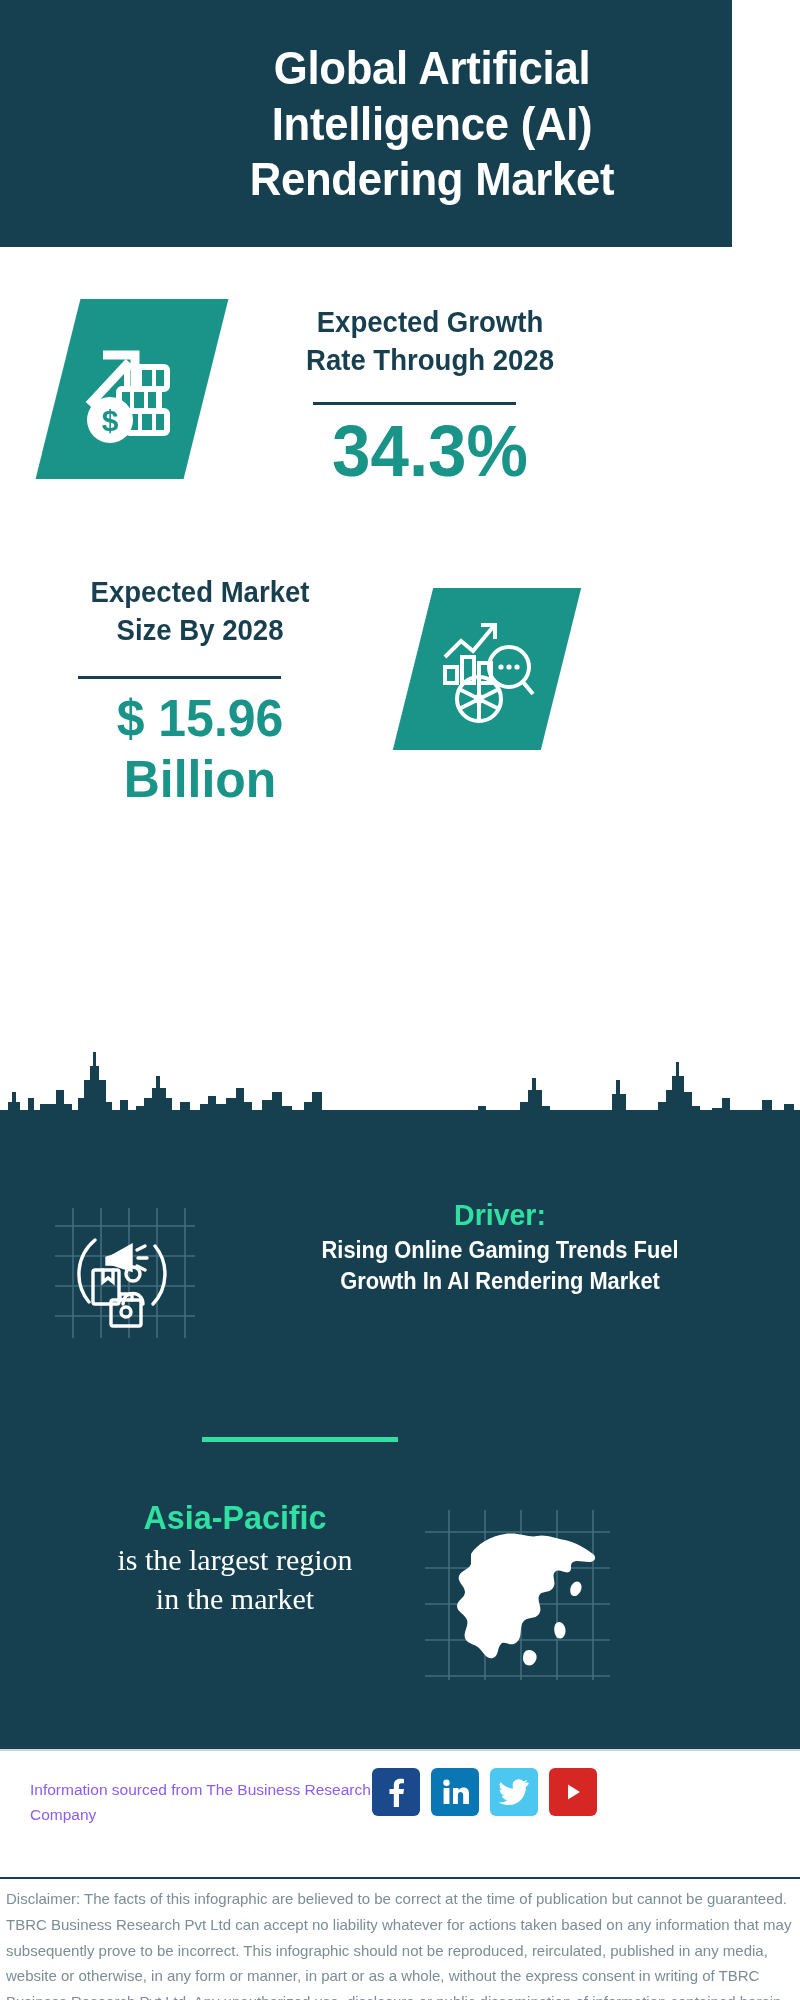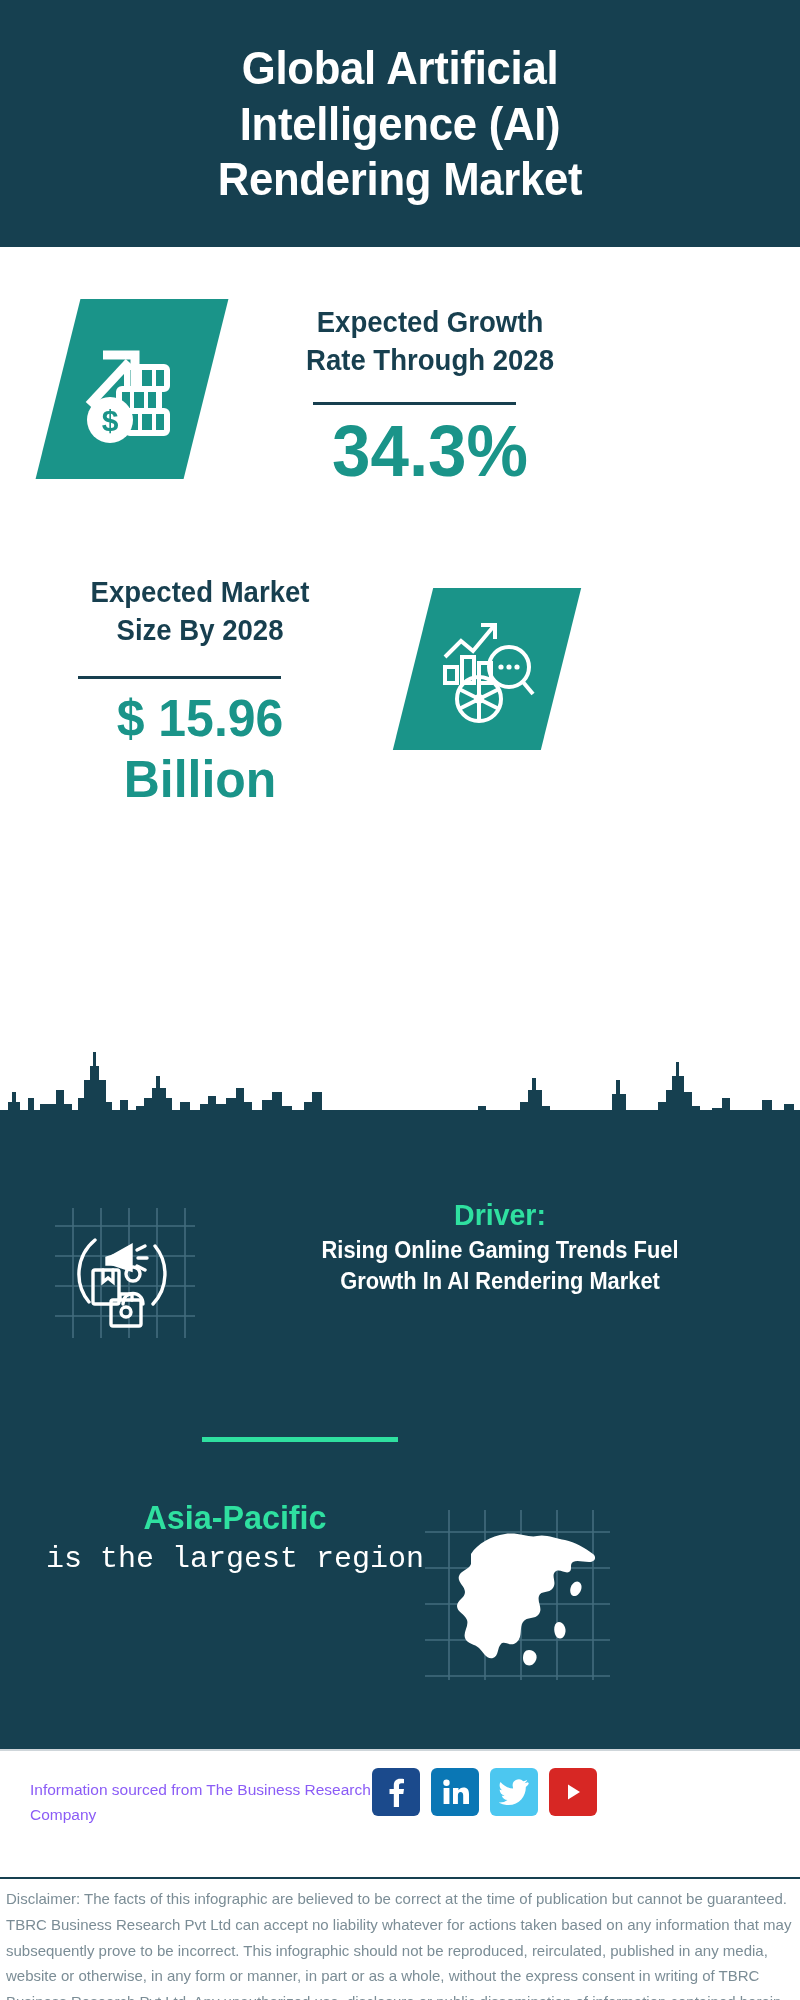--- a/index.html
+++ b/index.html
@@ -8,23 +8,23 @@
     width:800px; height:2000px;
     background:#ffffff;
     font-family:"Liberation Sans", sans-serif;
     position:relative;
     overflow:hidden;
   }
   .page { position:relative; width:800px; height:2000px; }
 
   
   .header {
-    position:absolute; left:0; top:0; width:800px; height:247px;
+    position:absolute; left:0; top:0; width:732px; height:247px;
     background:#164050;
-    display:flex; align-items:center; justify-content:center;
+    display:flex; align-items:center; justify-content:flex-end;
   }
   .header-title {
     color:#ffffff;
     font-family:"Liberation Sans Narrow","Liberation Sans",sans-serif;
     font-size:47px; font-weight:bold; line-height:1.18;
     text-align:center; letter-spacing:-0.3px;
     width:600px;
     transform:scaleX(0.93); transform-origin:center;
   }
 
@@ -115,21 +115,21 @@
   .region-name {
     position:absolute; left:40px; top:1497px; width:390px;
     color:#2fe0a0; text-align:center;
     font-family:"Liberation Sans Narrow","Liberation Sans",sans-serif;
     font-weight:bold; font-size:34px; line-height:1.2;
     transform:scaleX(0.95); transform-origin:center top;
   }
   .region-desc {
     position:absolute; left:40px; top:1540px; width:390px;
     color:#ffffff; text-align:center;
-    font-family:Liberation Mono, monospace;
+    font-family:Liberation Serif, serif;
     font-weight:normal; font-size:30px; line-height:1.3;
   }
   #region-map { position:absolute; left:425px; top:1510px; width:185px; height:170px; }
 
   
   .footer {
     position:absolute; left:0; top:1749px; width:800px; height:130px;
     background:#ffffff;
   }
   .footer-top-line { position:absolute; left:0; top:1749px; width:800px; height:2px; background:#cfd6da; }
@@ -280,20 +280,21 @@
   <div class="driver-text">
     <div>Rising Online Gaming Trends Fuel</div>
     <div>Growth In AI Rendering Market</div>
   </div>
 
   <div class="mint-rule"></div>
 
   <div class="region-name">Asia-Pacific</div>
   <div class="region-desc">
     <div>is the largest region</div>
+    <div>in the market</div>
   </div>
 
   <svg id="region-map" viewBox="0 0 185 170" fill="none">
     <g stroke="#4b7486" stroke-width="1.6" opacity="0.85">
       <line x1="24" y1="0" x2="24" y2="170"></line>
       <line x1="60" y1="0" x2="60" y2="170"></line>
       <line x1="96" y1="0" x2="96" y2="170"></line>
       <line x1="132" y1="0" x2="132" y2="170"></line>
       <line x1="168" y1="0" x2="168" y2="170"></line>
       <line x1="0" y1="22" x2="185" y2="22"></line>

